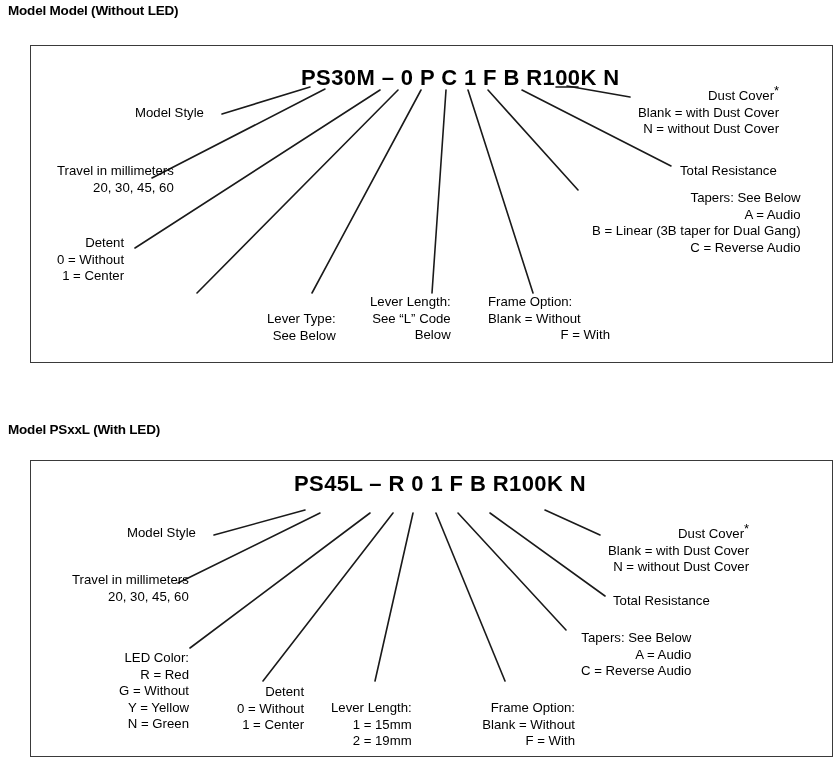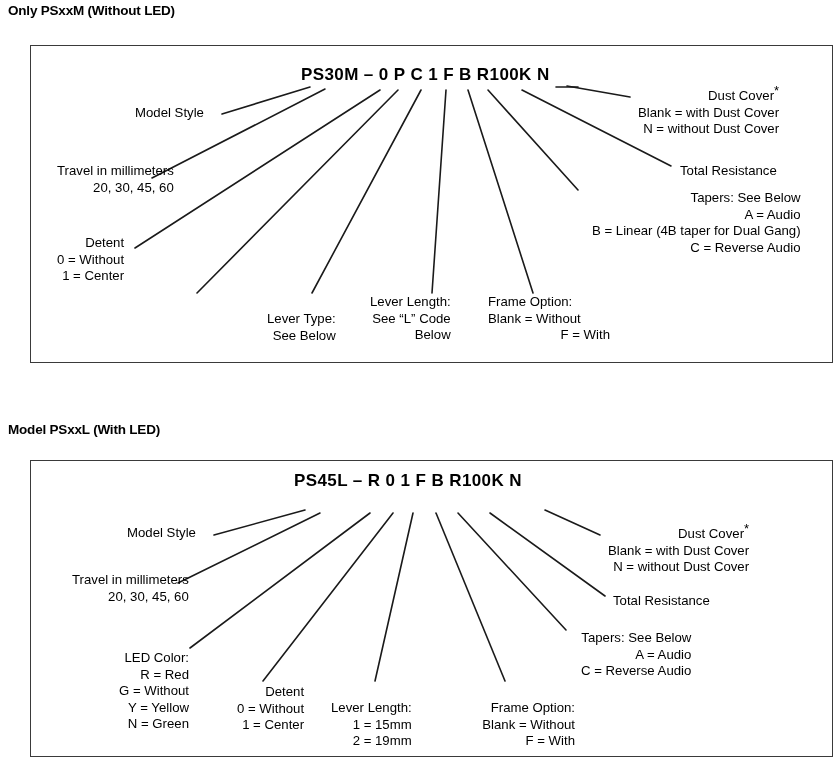--- a/index.html
+++ b/index.html
@@ -36,21 +36,21 @@
   }
   .svg-layer {
     position: absolute;
     left: 0; top: 0;
     width: 838px;
     height: 770px;
     pointer-events: none;
   }
   .partnum {
     position: absolute;
-    font-size: 17px;
+    font-size: 22px;
     font-weight: bold;
     letter-spacing: 0.4px;
     white-space: nowrap;
   }
   .partnum .seg { display: inline-block; }
   .callout {
     position: absolute;
     font-size: 13.2px;
     line-height: 16.5px;
     white-space: nowrap;
@@ -62,21 +62,21 @@
     vertical-align: super;
     line-height: 0;
   }
   .indent1 { padding-left: 9px; }
 </style>
 </head>
 <body>
 
 <div class="page">
 
-  <div class="section-title" style="left:8px; top:3px;">Only PSxxM (Without LED)</div>
+  <div class="section-title" style="left:8px; top:3px;">Model Model (Without LED)</div>
 
   <div class="diagram-box" style="left:30px; top:45px; width:803px; height:318px;"></div>
 
   <svg class="svg-layer" viewBox="0 0 838 770" xmlns="http://www.w3.org/2000/svg">
     <g stroke="#1a1a1a" stroke-width="1.6" fill="none" stroke-linecap="round">
 
       <line x1="222" y1="114" x2="310" y2="87"></line>
 
       <line x1="152" y1="178" x2="325" y2="89"></line>
 
@@ -133,21 +133,21 @@
 
   <div class="callout right-align" style="left:488px; top:294px; width:122px;">
     <span class="ln" style="text-align:left;">Frame Option:</span>
     <span class="ln" style="text-align:left;">Blank = Without</span>
     <span class="ln">F = With</span>
   </div>
 
   <div class="callout" style="left:583px; top:190px;">
     <span class="ln">Tapers: See Below</span>
     <span class="ln indent1">A = Audio</span>
-    <span class="ln indent1">B = Linear (4B taper for Dual Gang)</span>
+    <span class="ln indent1">B = Linear (3B taper for Dual Gang)</span>
     <span class="ln indent1">C = Reverse Audio</span>
   </div>
 
   <div class="callout" style="left:638px; top:88px;">
     <span class="ln"><span>Dust Cover</span><span class="sup">*</span></span>
     <span class="ln">Blank = with Dust Cover</span>
     <span class="ln" style="text-align:right; display:block;">N = without Dust Cover</span>
   </div>
 
   <div class="callout" style="left:680px; top:163px;">

